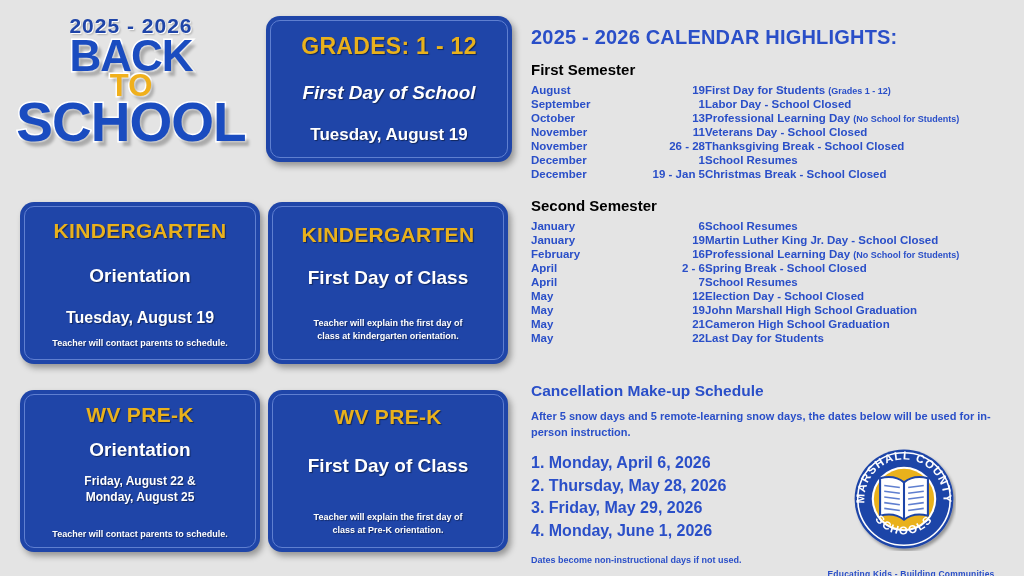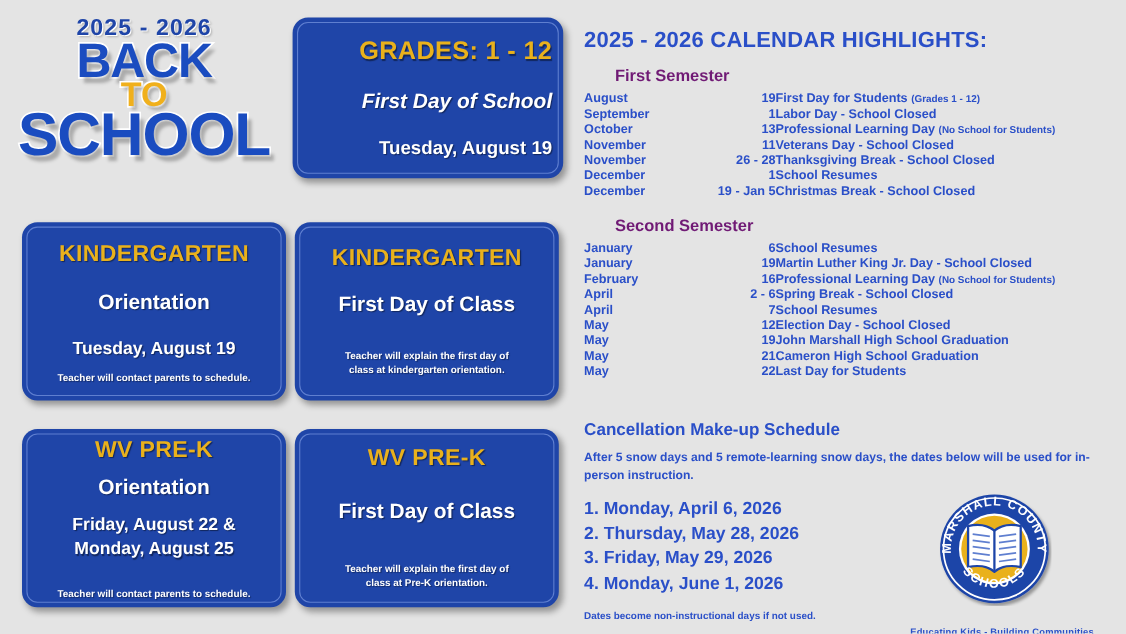--- a/index.html
+++ b/index.html
@@ -55,21 +55,21 @@
     text-shadow: 1px 1px 1px rgba(0,0,0,.45);
   }
   .sign-fine {
     color: #ffffff;
     font-weight: bold;
     font-size: 9px;
     text-shadow: 1px 1px 1px rgba(0,0,0,.4);
   }
 
   
-  #grades-box { left: 266px; top: 16px; width: 246px; height: 146px; text-align: right; }
+  #grades-box { left: 266px; top: 16px; width: 246px; height: 146px; }
   #grades-box .sign-title { font-size: 23px; margin-bottom: 22px; }
   #grades-box .l1 { font-size: 19px; margin-bottom: 21px; font-style: italic; }
   #grades-box .l2 { font-size: 17px; }
 
   
   #bts-logo {
     position: absolute;
     left: 0px; top: 14px; width: 262px; height: 178px;
     text-align: center;
   }
@@ -112,40 +112,39 @@
   #kg-orient .sign-title { margin-bottom: 22px; }
   #kg-orient .l1 { font-size: 19px; margin-bottom: 22px; }
   #kg-orient .l2 { font-size: 16px; margin-bottom: 11px; }
 
   #kg-first .sign-title { margin-bottom: 20px; }
   #kg-first .l1 { font-size: 19px; margin-bottom: 28px; }
   #kg-first .fine2 { line-height: 1.45; }
 
   #pk-orient .sign-title { margin-bottom: 12px; }
   #pk-orient .l1 { font-size: 19px; margin-bottom: 12px; }
-  #pk-orient .l2 { font-size: 16px; line-height: 1.35; margin-bottom: 24px; }
+  #pk-orient .l2 { font-size: 12px; line-height: 1.35; margin-bottom: 24px; }
 
   #pk-first .sign-title { margin-bottom: 26px; }
   #pk-first .l1 { font-size: 19px; margin-bottom: 34px; }
   #pk-first .fine2 { line-height: 1.45; }
 
   
   #highlights {
     position: absolute;
     left: 531px; top: 26px; width: 486px;
     color: #2a4fc8;
   }
   .hl-title {
     font-size: 20px; font-weight: bold; letter-spacing: .2px;
     color: #2a4fc8; margin-bottom: 12px;
   }
   .sem-head {
-    font-size: 15px; font-weight: bold; color: #701a75;
+    font-size: 15px; font-weight: bold; color: #000000;
     margin-bottom: 5px;
-    margin-left: 28px;
   }
   table.cal {
     border-collapse: collapse;
     width: 100%;
     font-size: 11.5px;
     font-weight: bold;
     color: #2a4fc8;
   }
   table.cal td { padding: 1px 0; vertical-align: top; white-space: nowrap; }
   td.c-month { width: 88px; }

